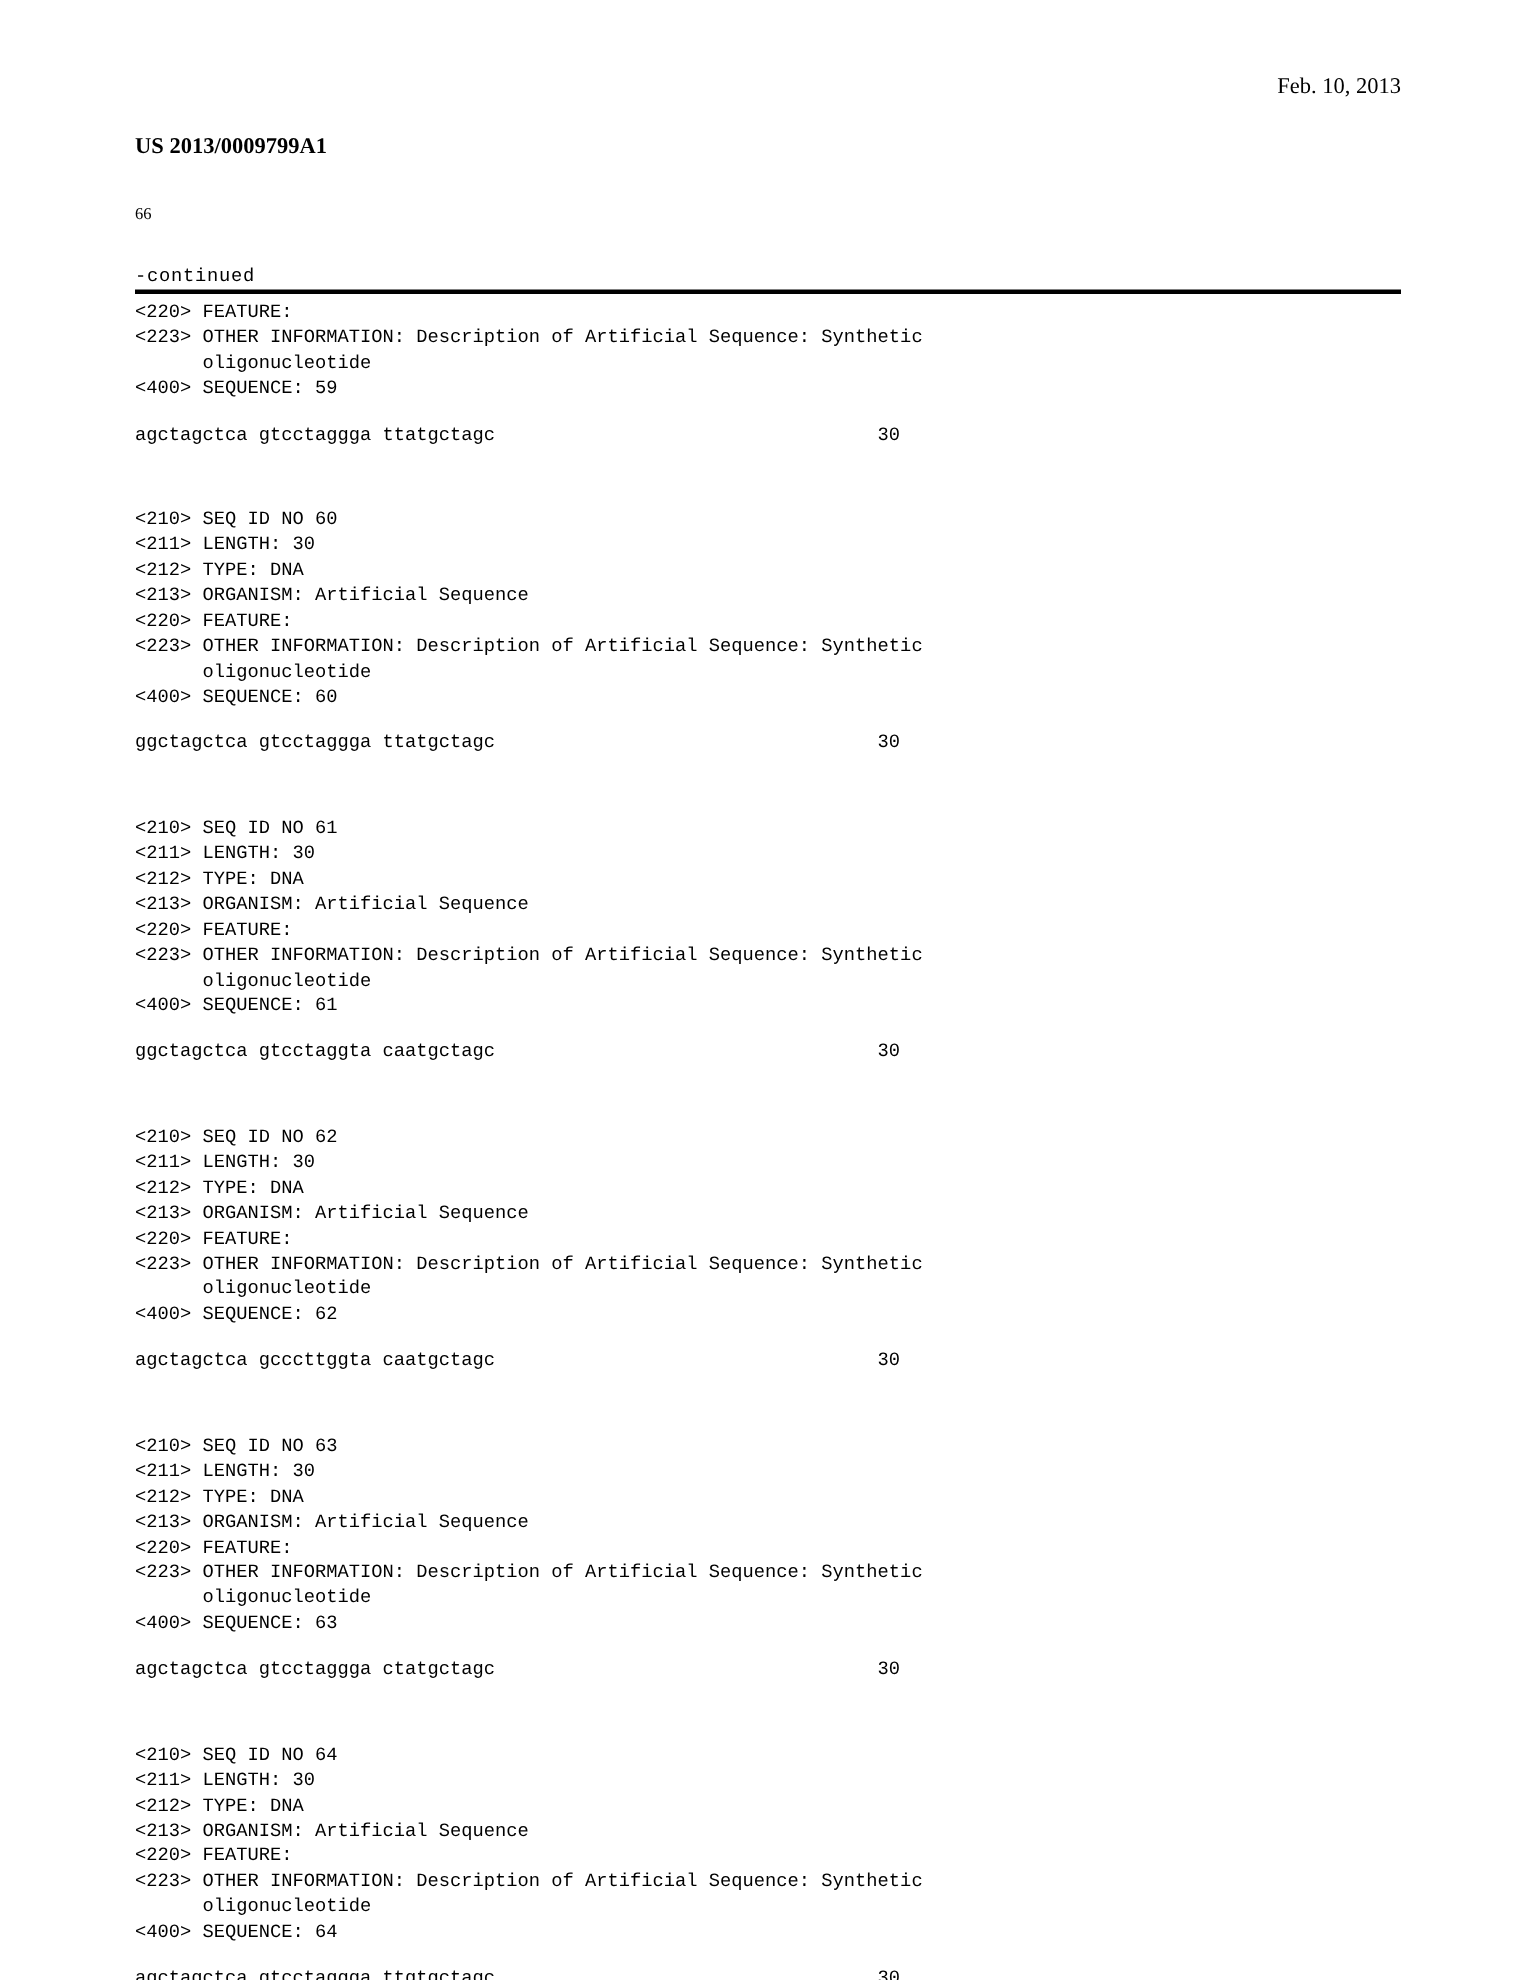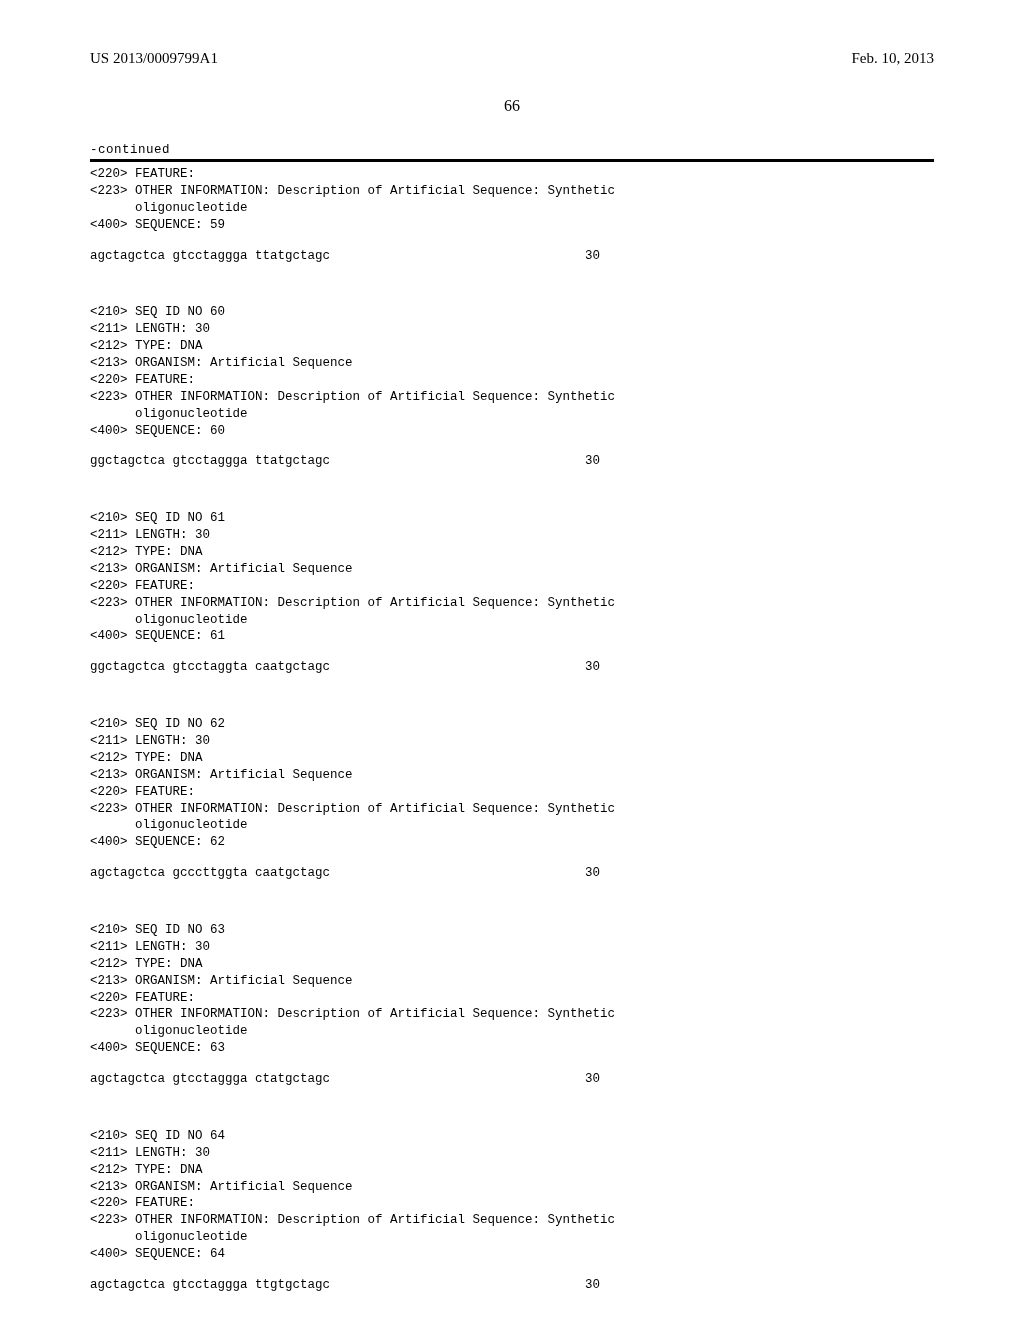--- a/index.html
+++ b/index.html
@@ -16,28 +16,28 @@
     padding: 50px 90px 0 90px;
     box-sizing: border-box;
   }
   .header-row {
     display: flex;
     justify-content: space-between;
     font-size: 15px;
     margin-bottom: 6px;
   }
   .header-left {
-    font-weight: normal;
+    font-weight: bold;
+    margin-top: 40px;
   }
   .header-right {
     font-weight: normal;
   }
   .page-number {
-    text-align: center;
-    font-size: 16px;
+    font-size: 11px;
     margin: 30px 0 28px 0;
   }
   .continued {
     font-family: "Courier New", monospace;
     font-size: 12.5px;
     text-align: left;
     margin-bottom: 2px;
     letter-spacing: 0.5px;
   }
   .thick-rule {

